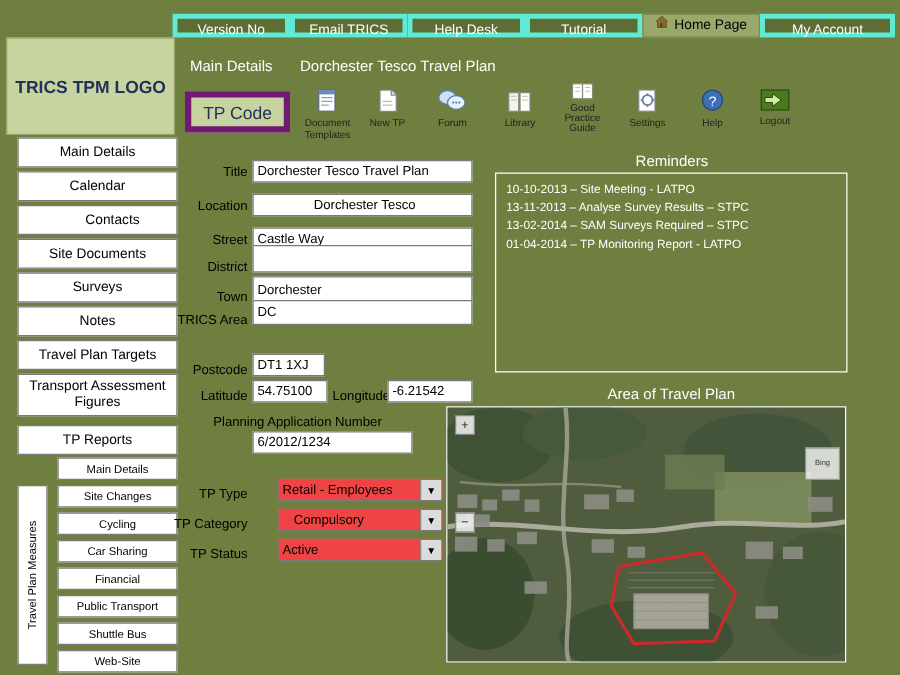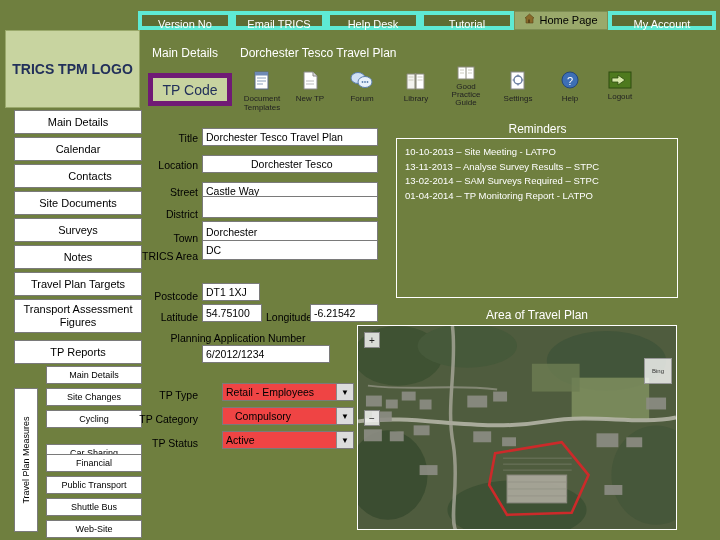--- a/index.html
+++ b/index.html
@@ -369,21 +369,21 @@
 
   <div class="mbtn" style="top:366px;">
       <span>Main Details</span>
     </div>
   <div class="mbtn" style="top:388px;">
       <span>Site Changes</span>
     </div>
   <div class="mbtn" style="top:410px;">
       <span>Cycling</span>
     </div>
-  <div class="mbtn" style="top:432px;margin-top:12px;">
+  <div class="mbtn" style="top:432px;">
       <span>Car Sharing</span>
     </div>
   <div class="mbtn" style="top:454px;">
       <span>Financial</span>
     </div>
   <div class="mbtn" style="top:476px;">
       <span>Public Transport</span>
     </div>
   <div class="mbtn" style="top:498px;">
       <span>Shuttle Bus</span>

